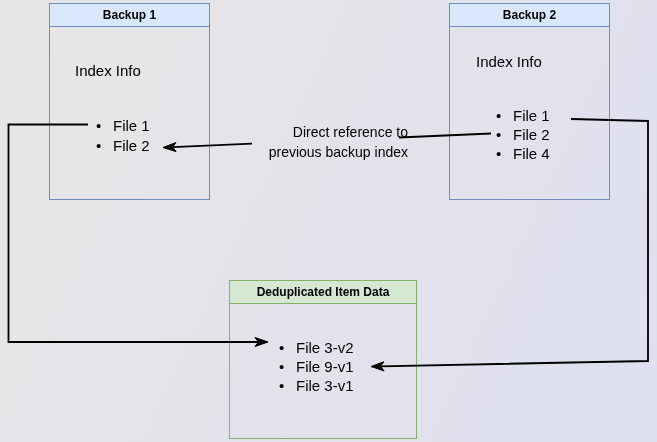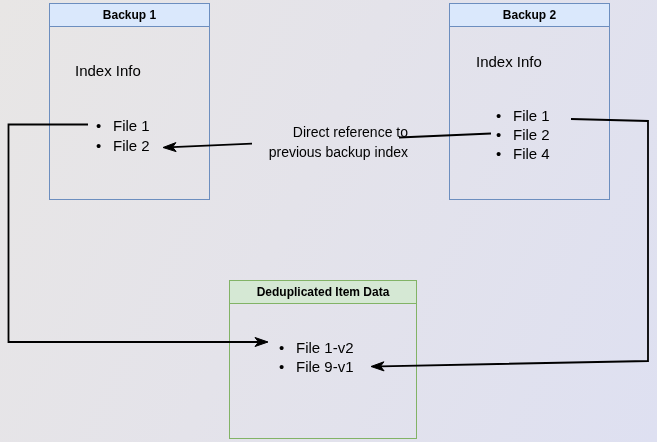--- a/index.html
+++ b/index.html
@@ -119,22 +119,23 @@
     <ul class="files lh19" style="left:46px; top:102px;">
       <li>File 1</li>
       <li>File 2</li>
       <li>File 4</li>
     </ul>
   </div>
 
   <div class="box green" style="left:229px; top:280px; width:188px; height:159px;">
     <div class="box-header">Deduplicated Item Data</div>
     <ul class="files lh19" style="left:49px; top:57px;">
-      <li>File 1-v2</li>
+      <li>File 3-v2</li>
       <li>File 9-v1</li>
+      <li>File 3-v1</li>
     </ul>
   </div>
 
   <div class="annotation">Direct reference to previous backup index</div>
 
   <svg class="arrow-layer" width="657" height="442" viewBox="0 0 657 442">
 
     <path class="edge" d="M491,133.5 L399,137.5"></path>
     <path class="edge" d="M252,143.7 L172.5,147.1"></path>
     <path class="head" d="M163,147.5 L175.9,142.6 L172.6,147.1 L176.1,151.6 Z"></path>

